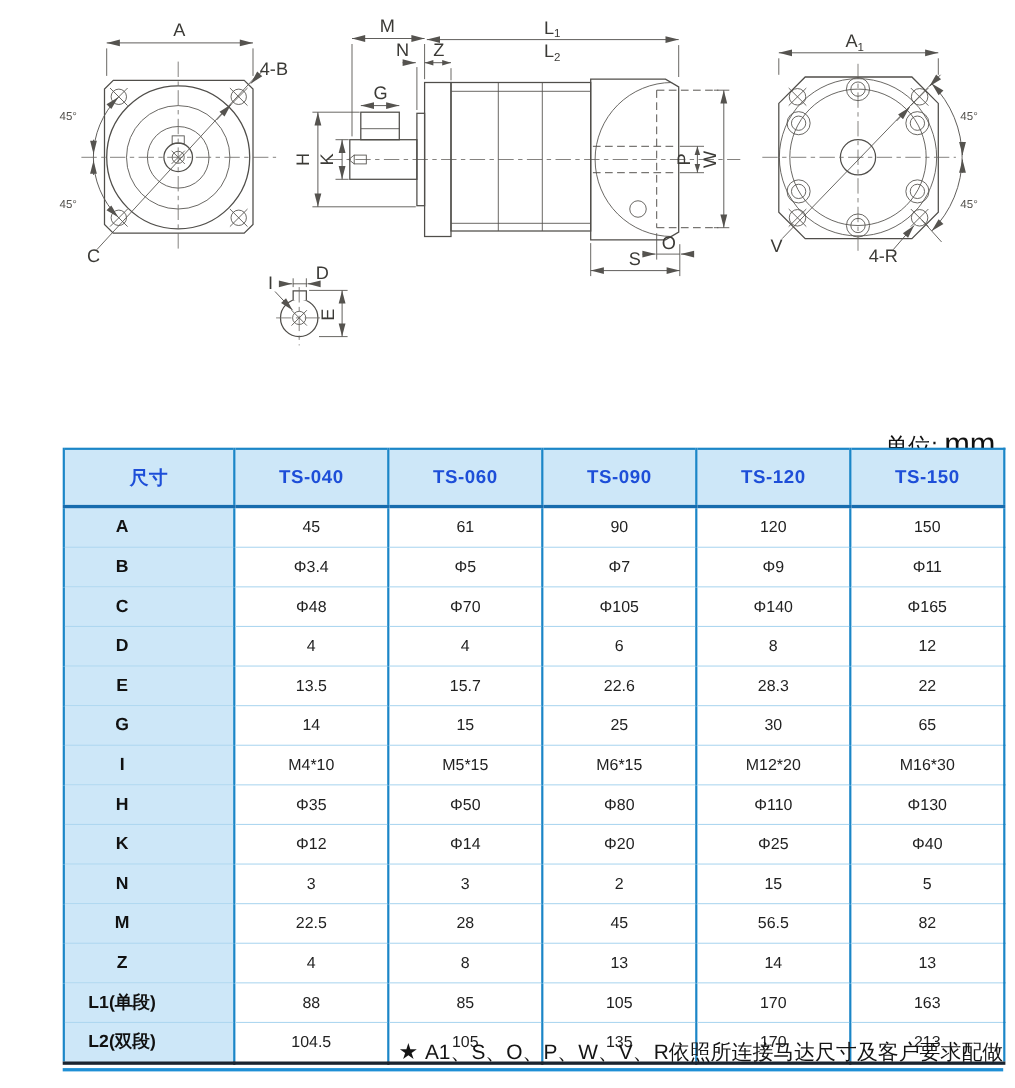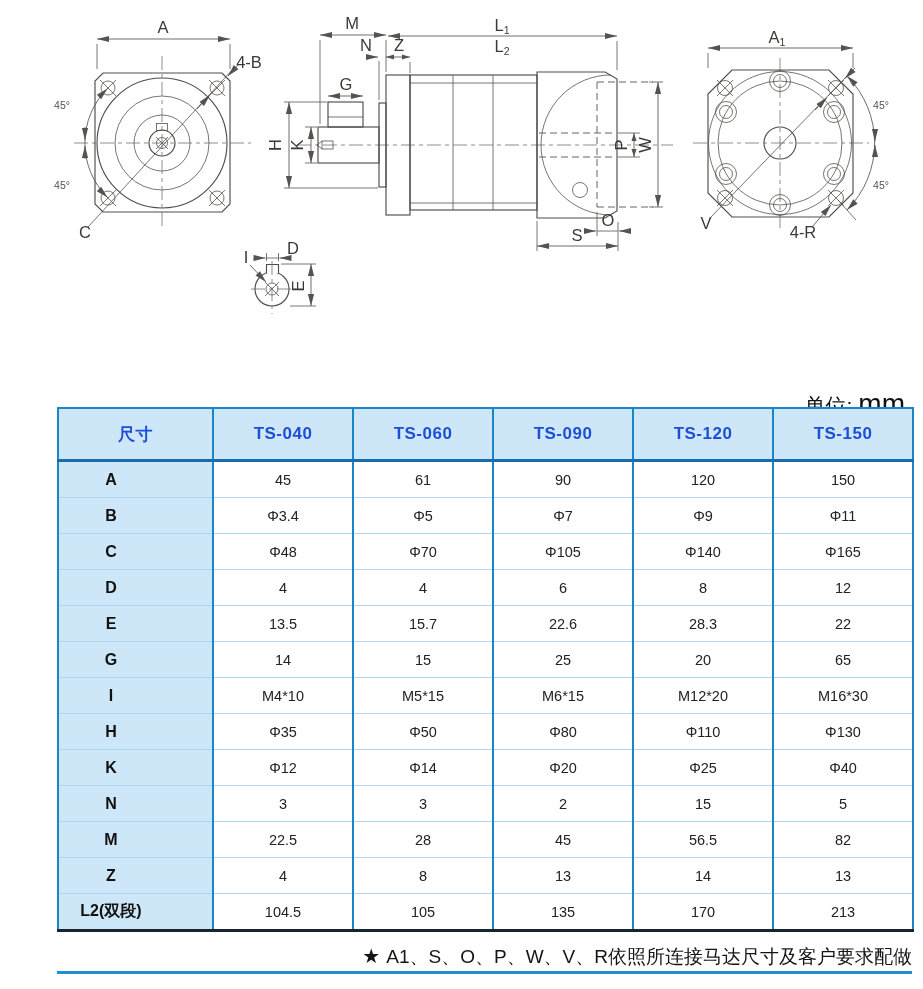--- a/index.html
+++ b/index.html
@@ -345,21 +345,21 @@
         <td>15.7</td>
         <td>22.6</td>
         <td>28.3</td>
         <td>22</td>
       </tr>
       <tr>
         <td class="label-cell">G</td>
         <td>14</td>
         <td>15</td>
         <td>25</td>
-        <td>20</td>
+        <td>30</td>
         <td>65</td>
       </tr>
       <tr>
         <td class="label-cell">I</td>
         <td>M4*10</td>
         <td>M5*15</td>
         <td>M6*15</td>
         <td>M12*20</td>
         <td>M16*30</td>
       </tr>
@@ -397,20 +397,28 @@
       </tr>
       <tr>
         <td class="label-cell">Z</td>
         <td>4</td>
         <td>8</td>
         <td>13</td>
         <td>14</td>
         <td>13</td>
       </tr>
       <tr>
+        <td class="label-cell">L1(单段)</td>
+        <td>88</td>
+        <td>85</td>
+        <td>105</td>
+        <td>170</td>
+        <td>163</td>
+      </tr>
+      <tr>
         <td class="label-cell">L2(双段)</td>
         <td>104.5</td>
         <td>105</td>
         <td>135</td>
         <td>170</td>
         <td>213</td>
       </tr>
     </tbody>
 </table>
 

